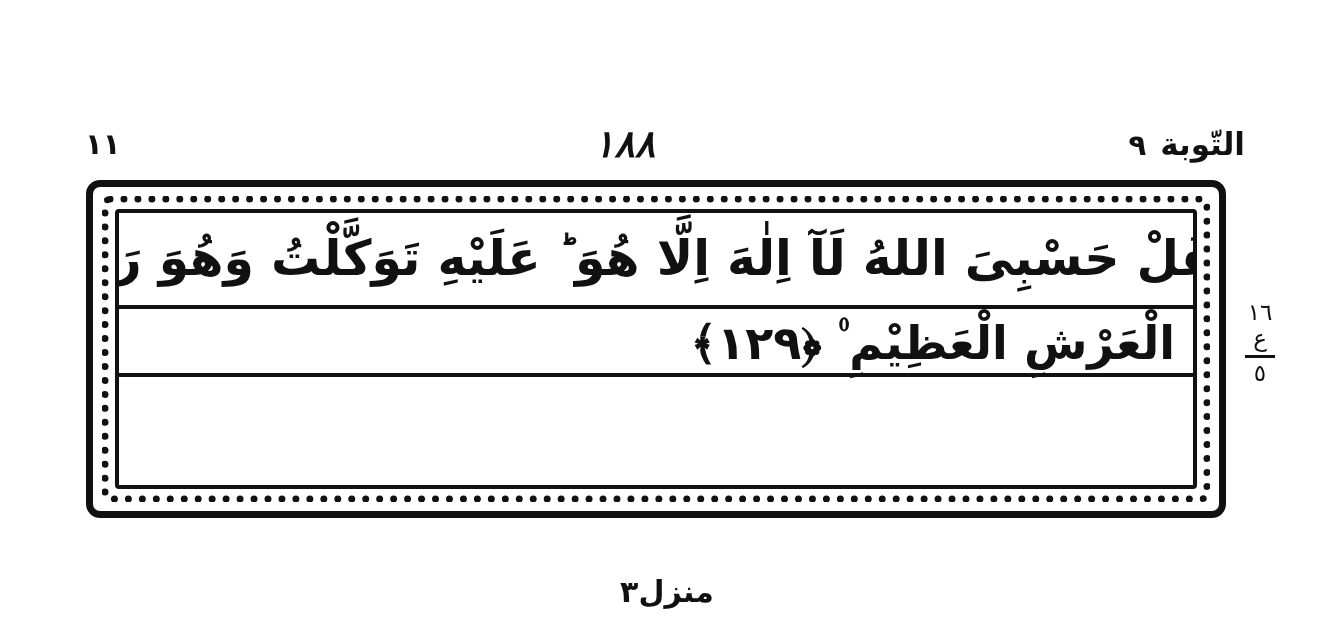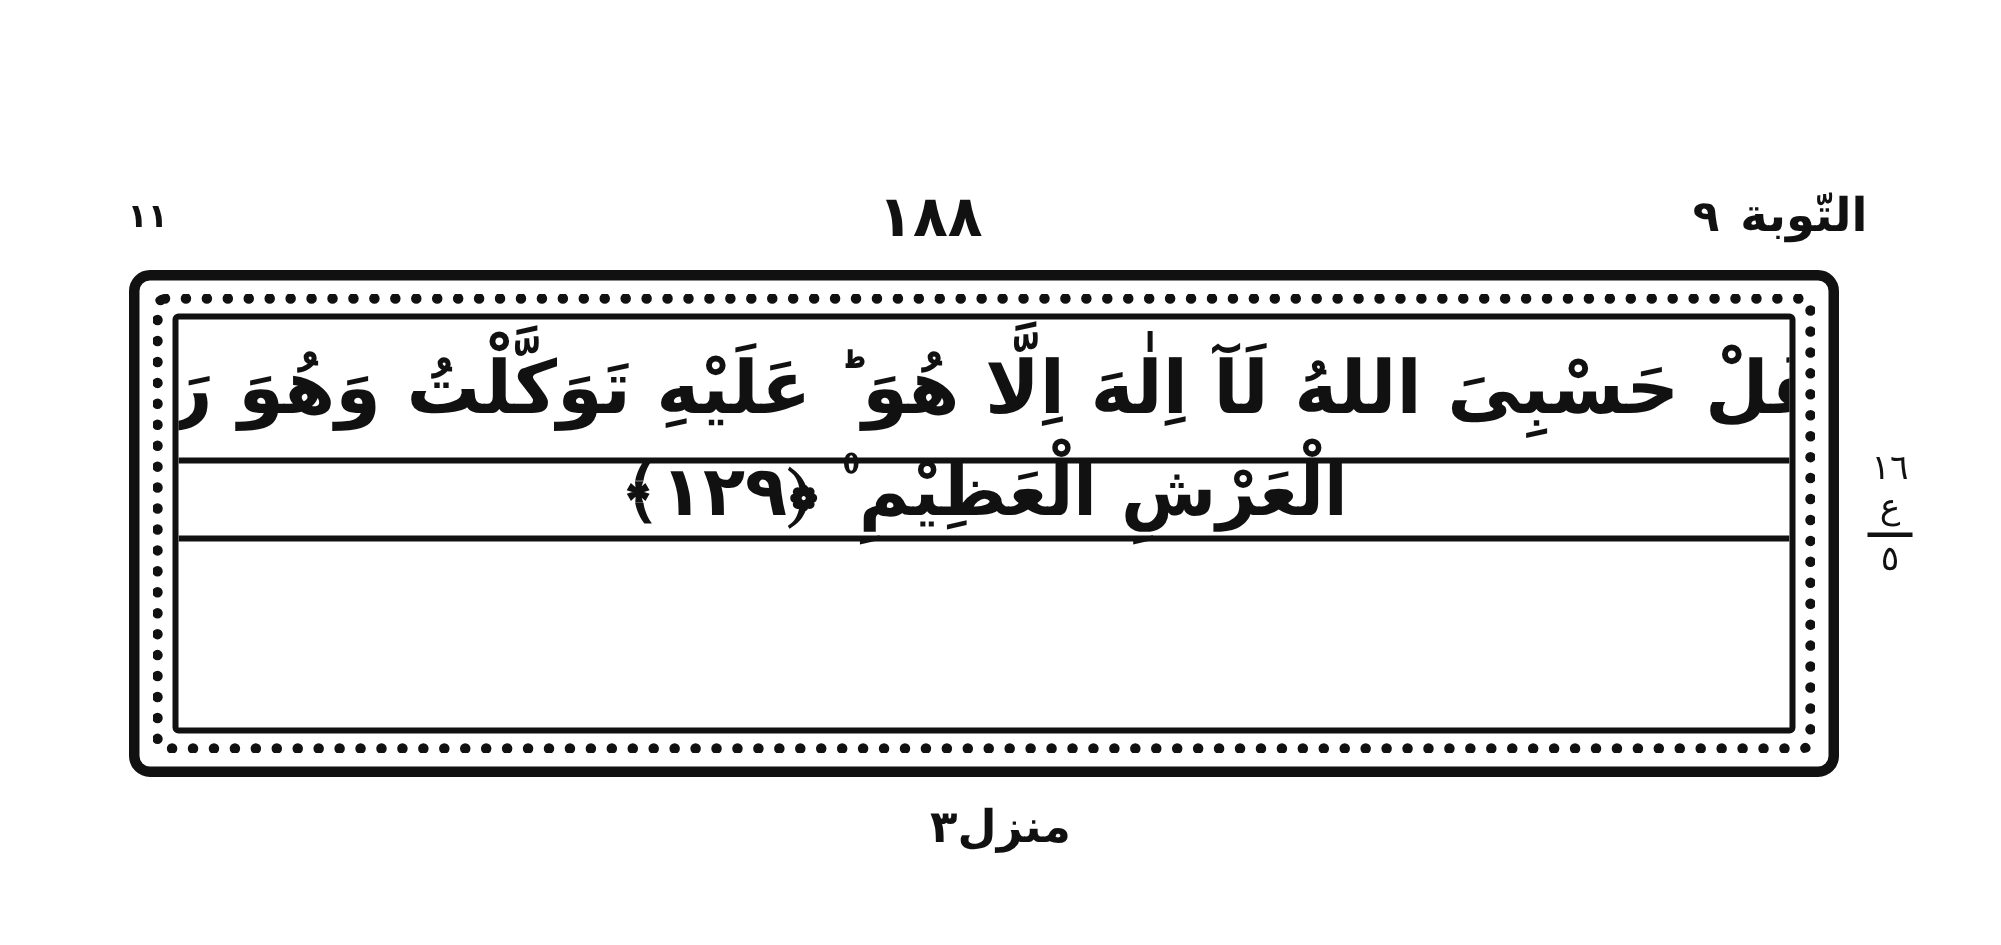--- a/index.html
+++ b/index.html
@@ -50,23 +50,24 @@
     text-align: center;
   }
   .juz-label {
     font-size: 29px;
     font-weight: 700;
   }
   .page-number {
     font-size: 38px;
     font-weight: 700;
     letter-spacing: 2px;
+    font-style: italic;
   }
   .header-left {
-    font-size: 22px;
+    font-size: 29px;
     font-weight: 700;
   }
 
   
   .frame-outer {
     position: absolute;
     left: 86px;
     top: 180px;
     width: 1140px;
     height: 338px;
@@ -109,23 +110,22 @@
     direction: rtl;
     border-bottom: 4px solid #111111;
     padding: 0 18px;
   }
   .line-1 {
     top: 0;
     height: 96px;
     justify-content: center;
   }
   .line-2 {
-    top: 84px;
+    top: 100px;
     height: 64px;
-    justify-content: center;
   }
   .line-3 {
     top: 184px;
     height: 106px;
     border-bottom: none;
   }
 
   .ayah-text {
     font-family: "DejaVu Sans", sans-serif;
     font-size: 46px;
@@ -165,20 +165,21 @@
     left: 0;
     top: 534px;
     width: 1334px;
     text-align: center;
   }
   .footer span {
     font-size: 30px;
     font-weight: 700;
     direction: rtl;
     display: inline-block;
+    margin-top: 40px;
   }
 </style>
 </head>
 <body>
 
 <div class="page">
 
   <div class="header">
     <div class="header-side">
       <span class="surah-name">التّوبة</span>

